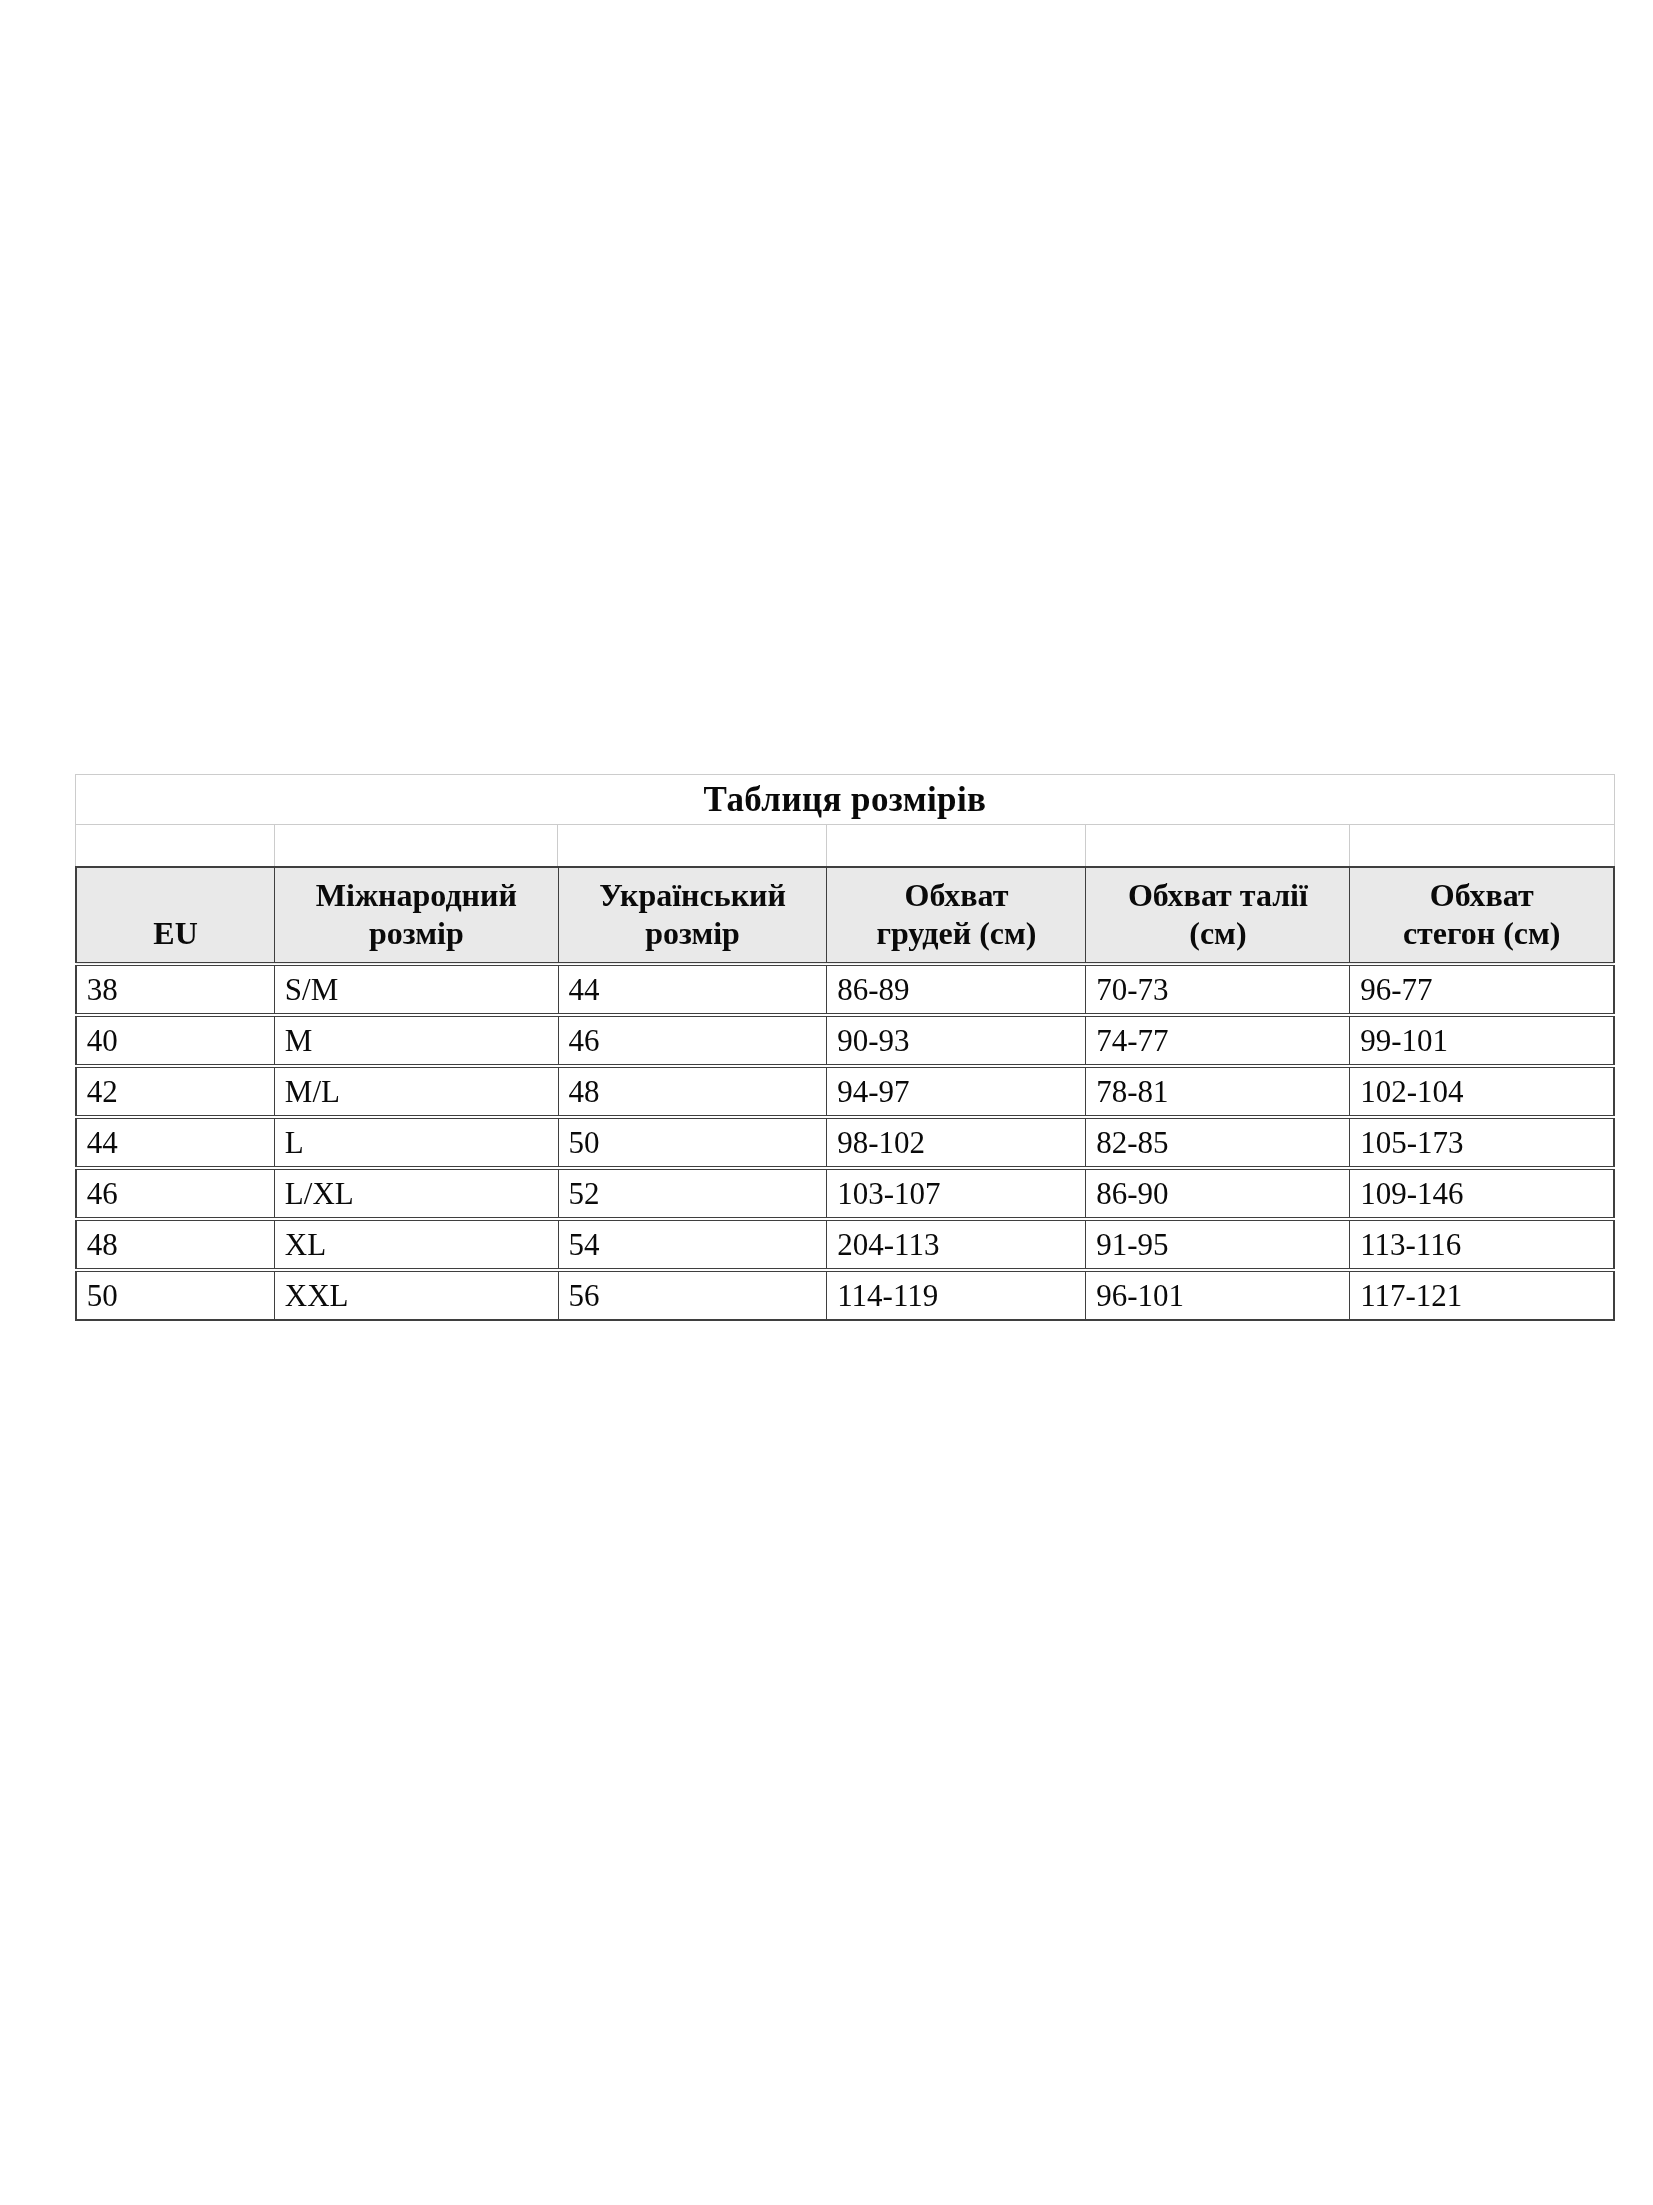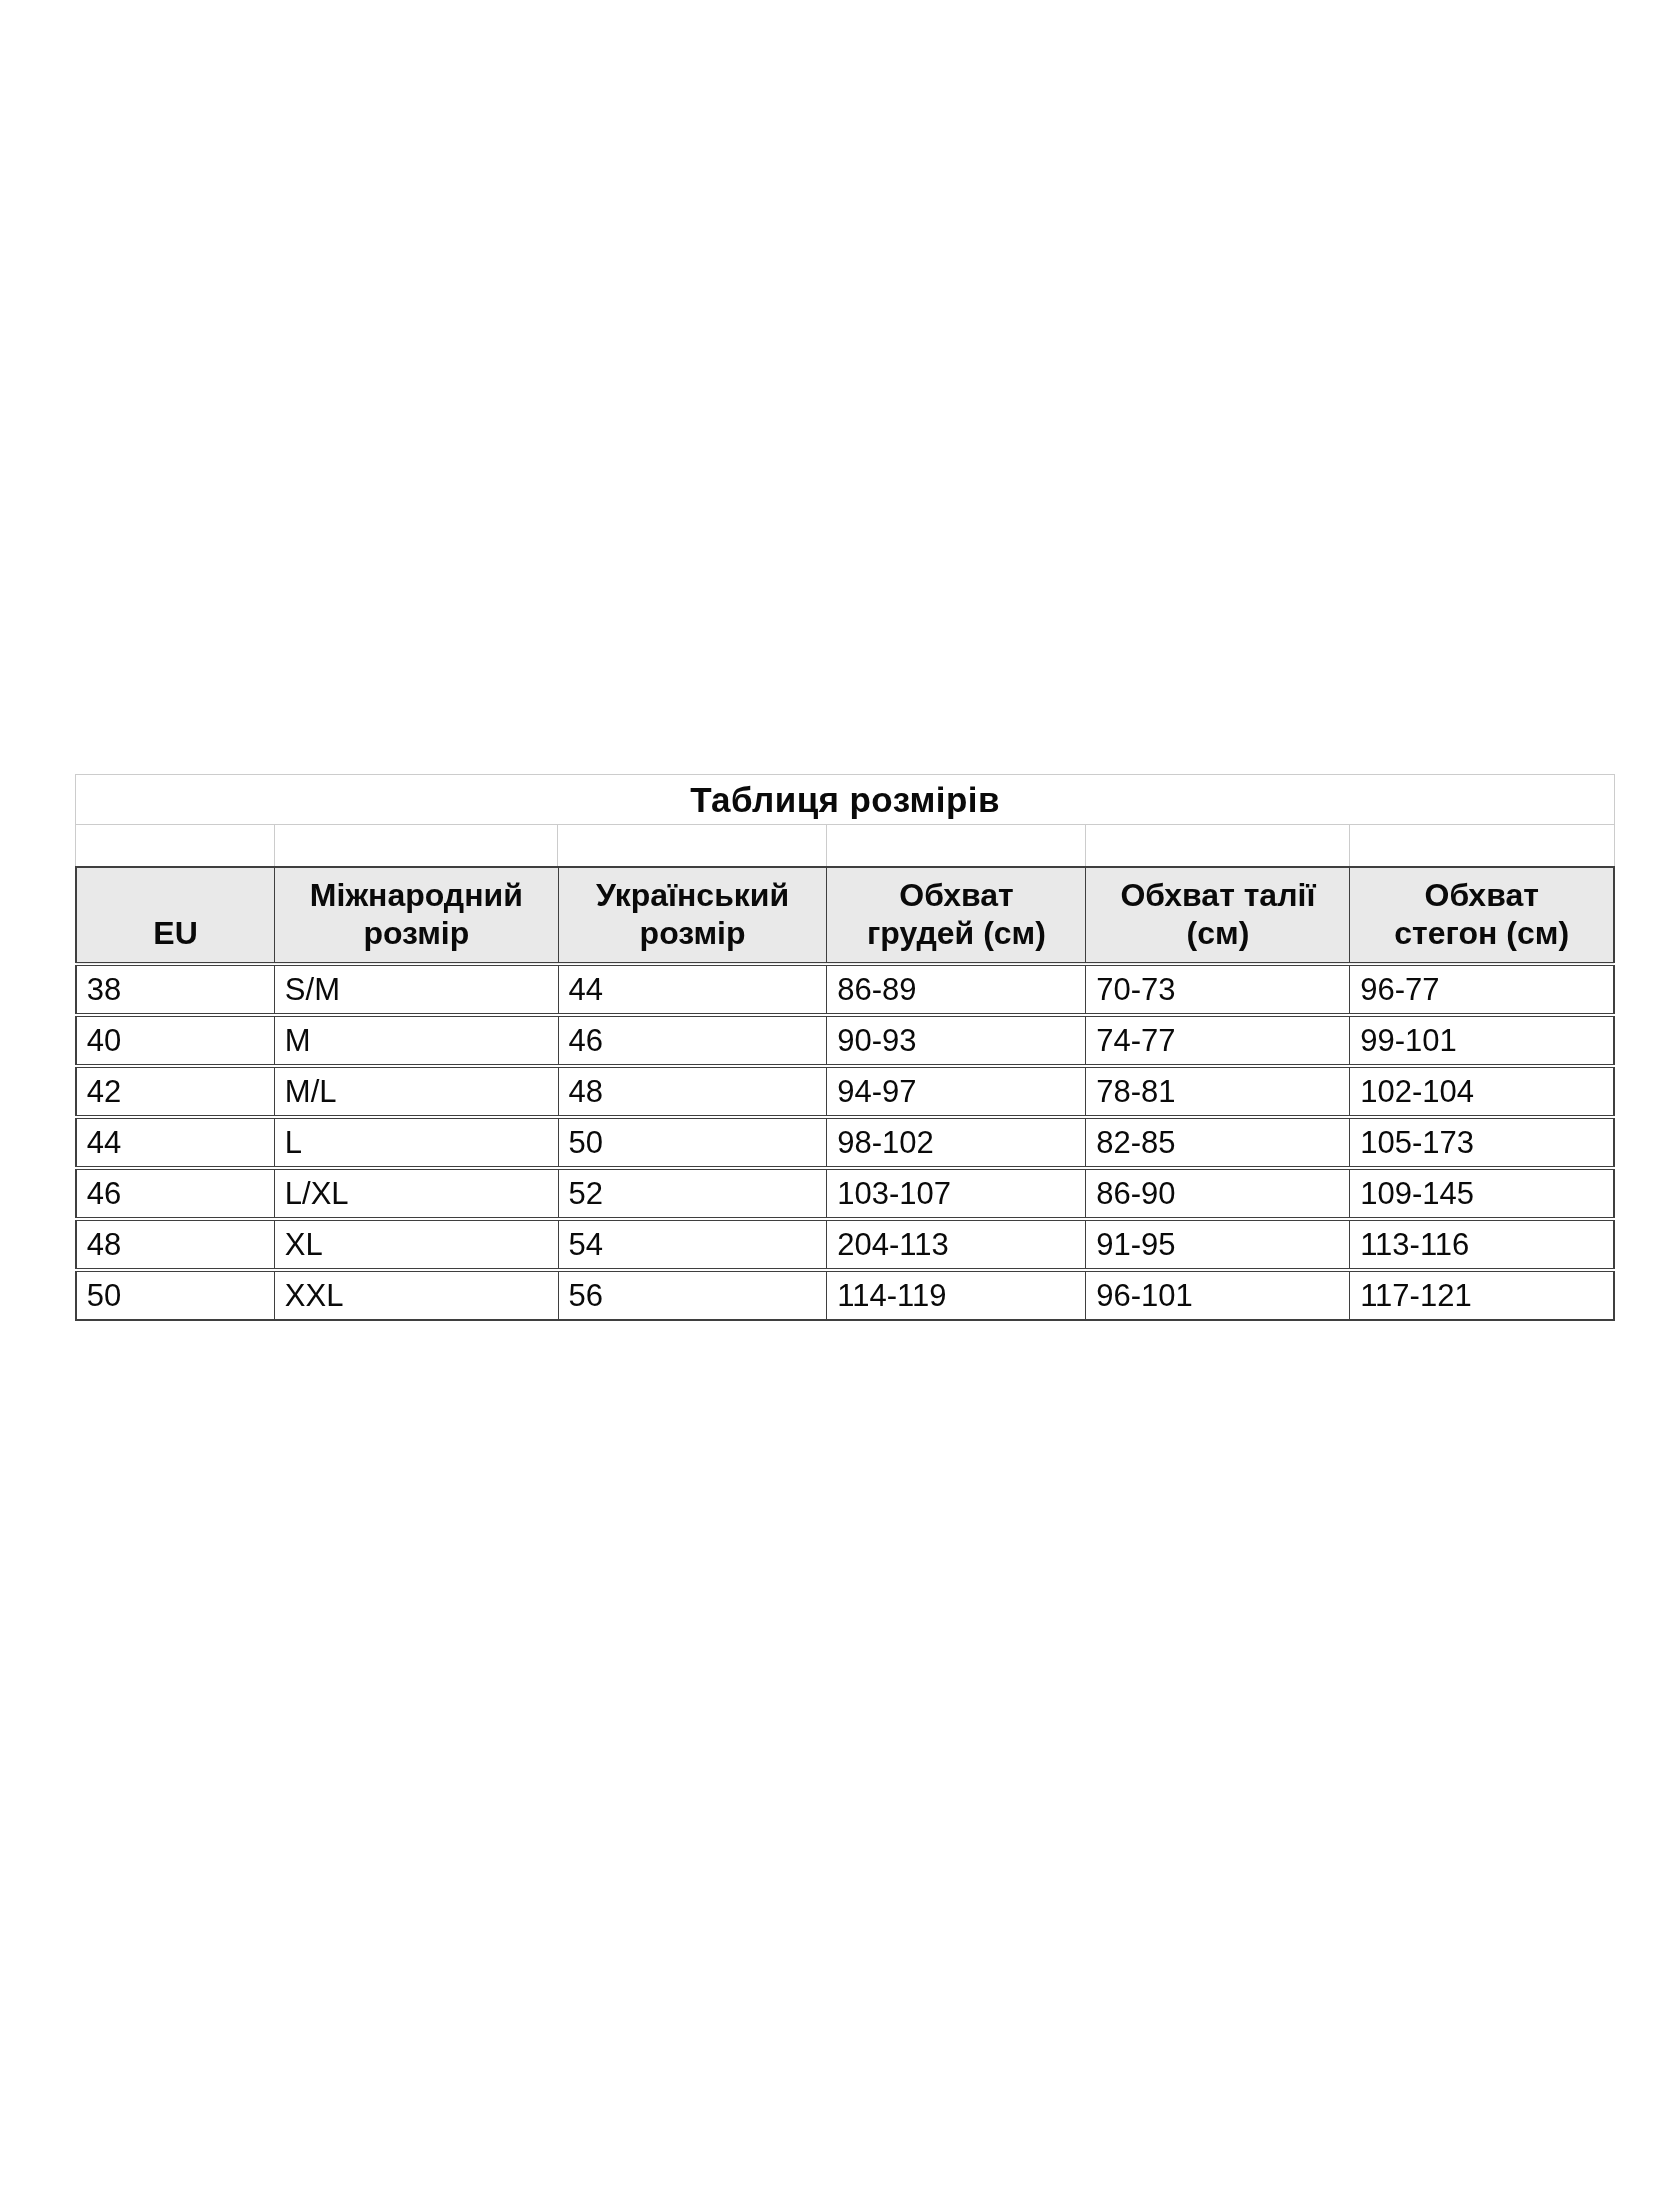--- a/index.html
+++ b/index.html
@@ -5,21 +5,21 @@
   html, body {
     margin: 0;
     padding: 0;
     background: #ffffff;
   }
   .canvas {
     position: relative;
     width: 1404px;
     height: 2205px;
     background: var(--page-bg, #ffffff);
-    font-family: Liberation Sans, sans-serif;
+    font-family: Liberation Serif, serif;
     color: var(--text-color, #0a0a0a);
   }
   .size-table {
     position: absolute;
     left: 75px;
     top: 774px;
     width: 1540px;
   }
   
   .title-row {
@@ -166,21 +166,21 @@
             <td>98-102</td>
             <td>82-85</td>
             <td>105-173</td>
           </tr>
           <tr>
             <td>46</td>
             <td>L/XL</td>
             <td>52</td>
             <td>103-107</td>
             <td>86-90</td>
-            <td>109-145</td>
+            <td>109-146</td>
           </tr>
           <tr>
             <td>48</td>
             <td>XL</td>
             <td>54</td>
             <td>204-113</td>
             <td>91-95</td>
             <td>113-116</td>
           </tr>
           <tr>

